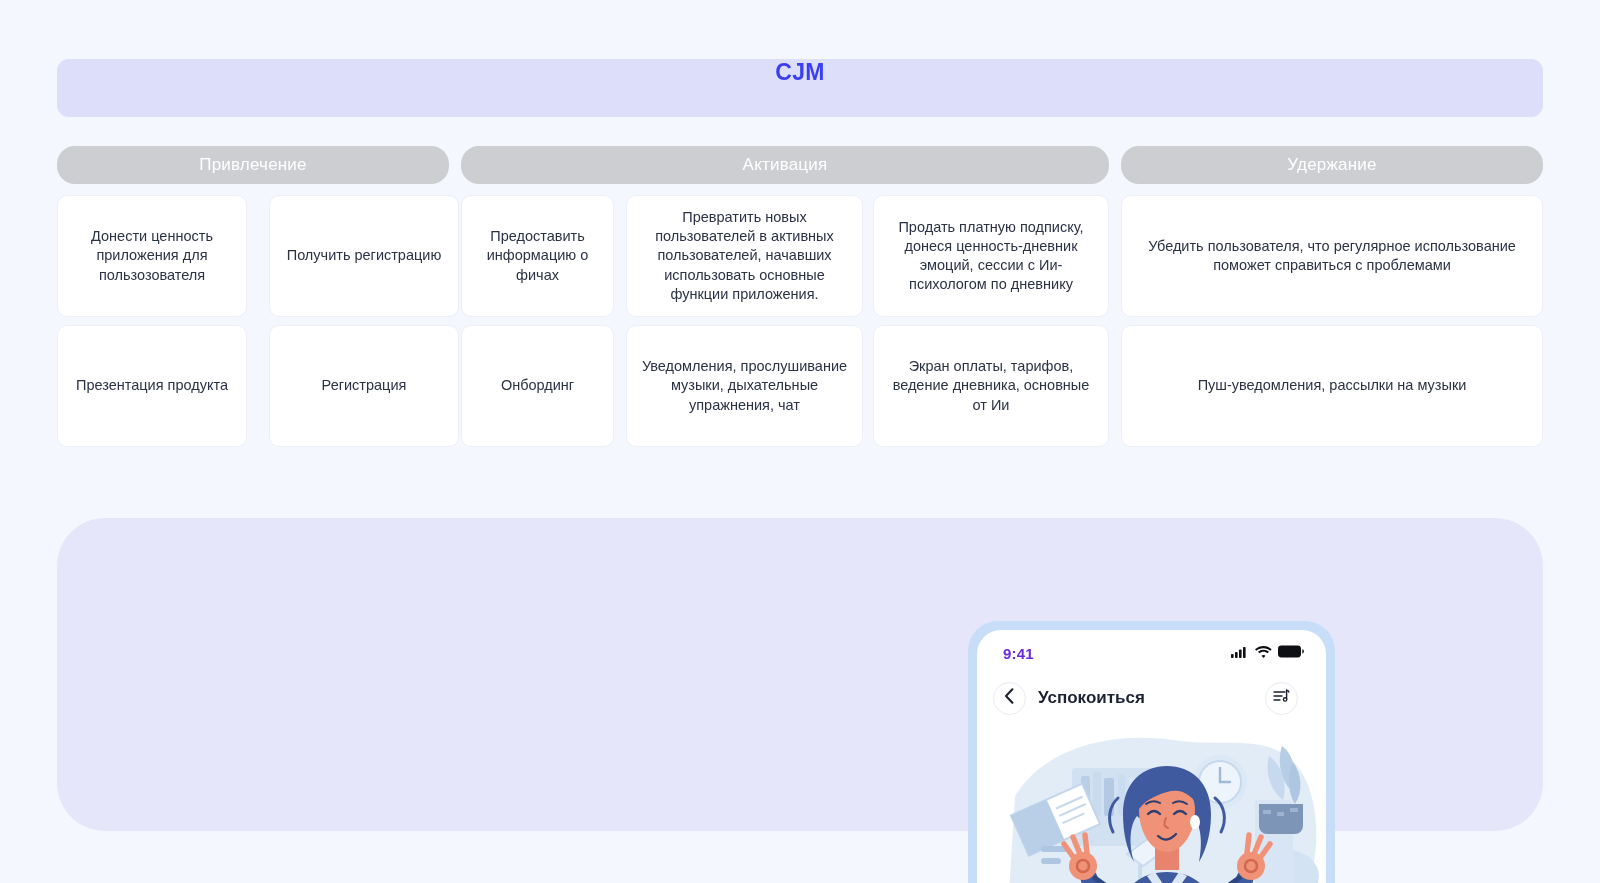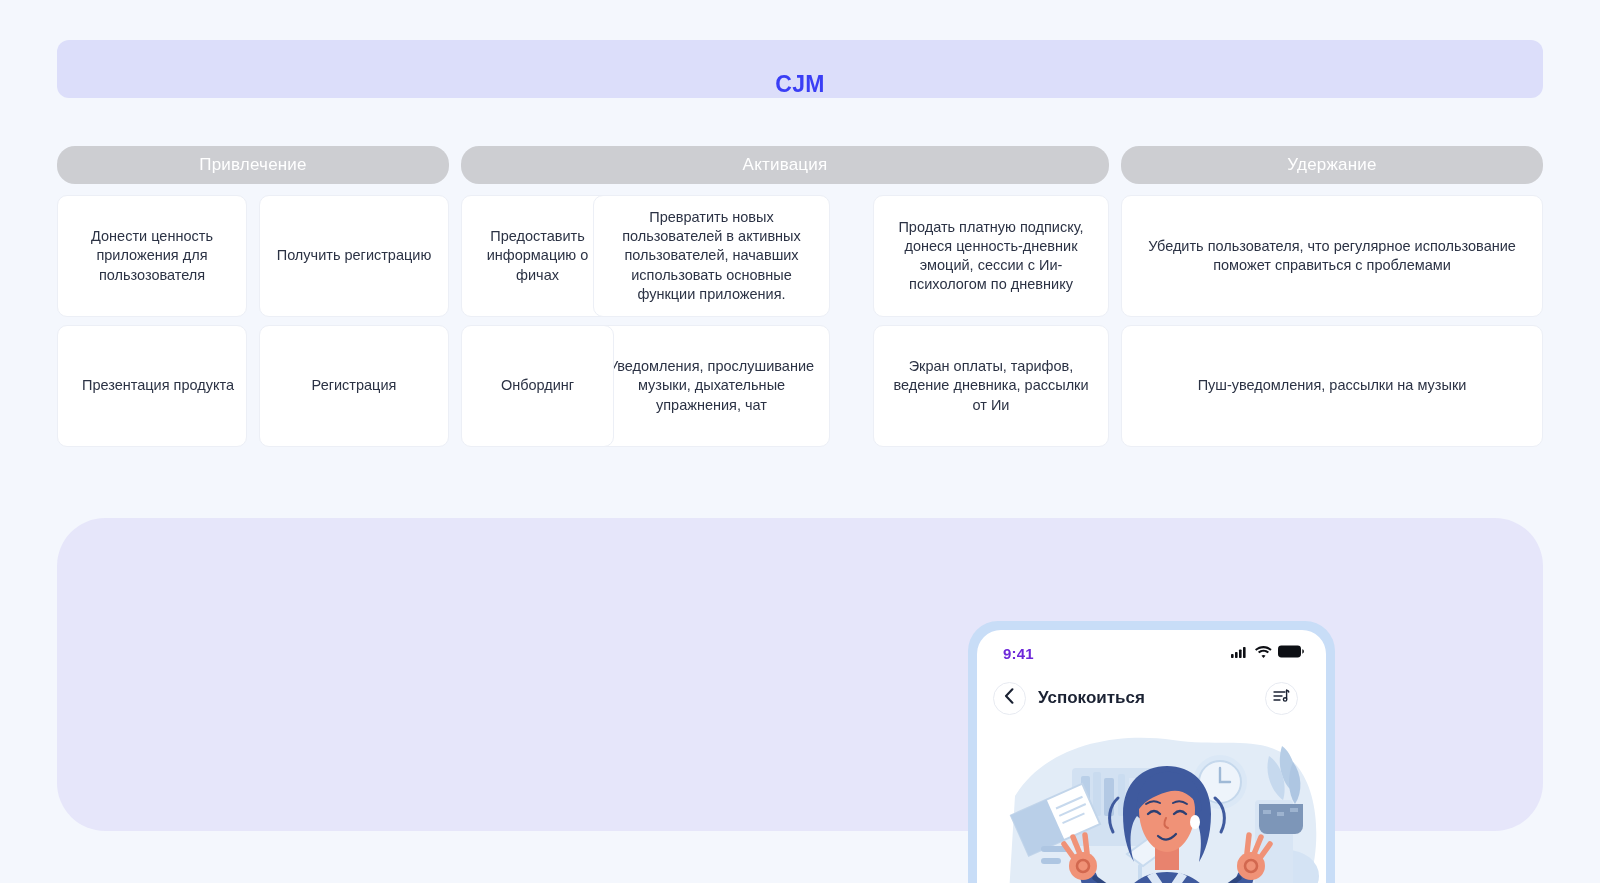--- a/index.html
+++ b/index.html
@@ -13,27 +13,27 @@
   body {
     background: #f4f7fd;
     font-family: "Liberation Sans", "DejaVu Sans", sans-serif;
     position: relative;
   }
 
   
   .cjm-banner {
     position: absolute;
     left: 57px;
-    top: 40px;
+    top: 59px;
     width: 1486px;
     height: 58px;
     background: #dcdefa;
     border-radius: 12px;
     display: flex;
-    align-items: flex-end;
+    align-items: flex-start;
     justify-content: center;
   }
   .cjm-banner .title {
     font-size: 23px;
     font-weight: bold;
     color: #3a3ef5;
     letter-spacing: 0.3px;
   }
 
   
@@ -90,24 +90,24 @@
   }
   .card .card-text {
     font-size: 14.5px;
     line-height: 1.32;
     color: #2b3244;
     text-align: center;
     font-weight: normal;
   }
 
   
-  .col-0 { left: 0px;    width: 190px; justify-content: flex-end; }
-  .col-1 { left: 202px;  width: 190px; }
+  .col-0 { left: 0px;    width: 190px; }
+  .col-1 { left: 212px;  width: 190px; }
   .col-2 { left: 404px;  width: 153px; }
-  .col-3 { left: 536px;  width: 237px; }
+  .col-3 { left: 569px;  width: 237px; }
   .col-4 { left: 816px;  width: 236px; }
   .col-5 { left: 1064px; width: 422px; }
 
   
   .purple-panel {
     position: absolute;
     left: 57px;
     top: 518px;
     width: 1486px;
     height: 313px;
@@ -239,21 +239,21 @@
     <div class="card col-1">
       <span class="card-text">Регистрация</span>
     </div>
     <div class="card col-3">
       <span class="card-text">Уведомления, прослушивание музыки, дыхательные упражнения, чат</span>
     </div>
     <div class="card col-2">
       <span class="card-text">Онбординг</span>
     </div>
     <div class="card col-4">
-      <span class="card-text">Экран оплаты, тарифов, ведение дневника, рассылки от Ии</span>
+      <span class="card-text">Экран оплаты, тарифов, ведение дневника, основные от Ии</span>
     </div>
     <div class="card col-5">
       <span class="card-text">Пуш-уведомления, рассылки на музыки</span>
     </div>
   </div>
 
 </div>
 
 <div class="purple-panel"></div>
 

